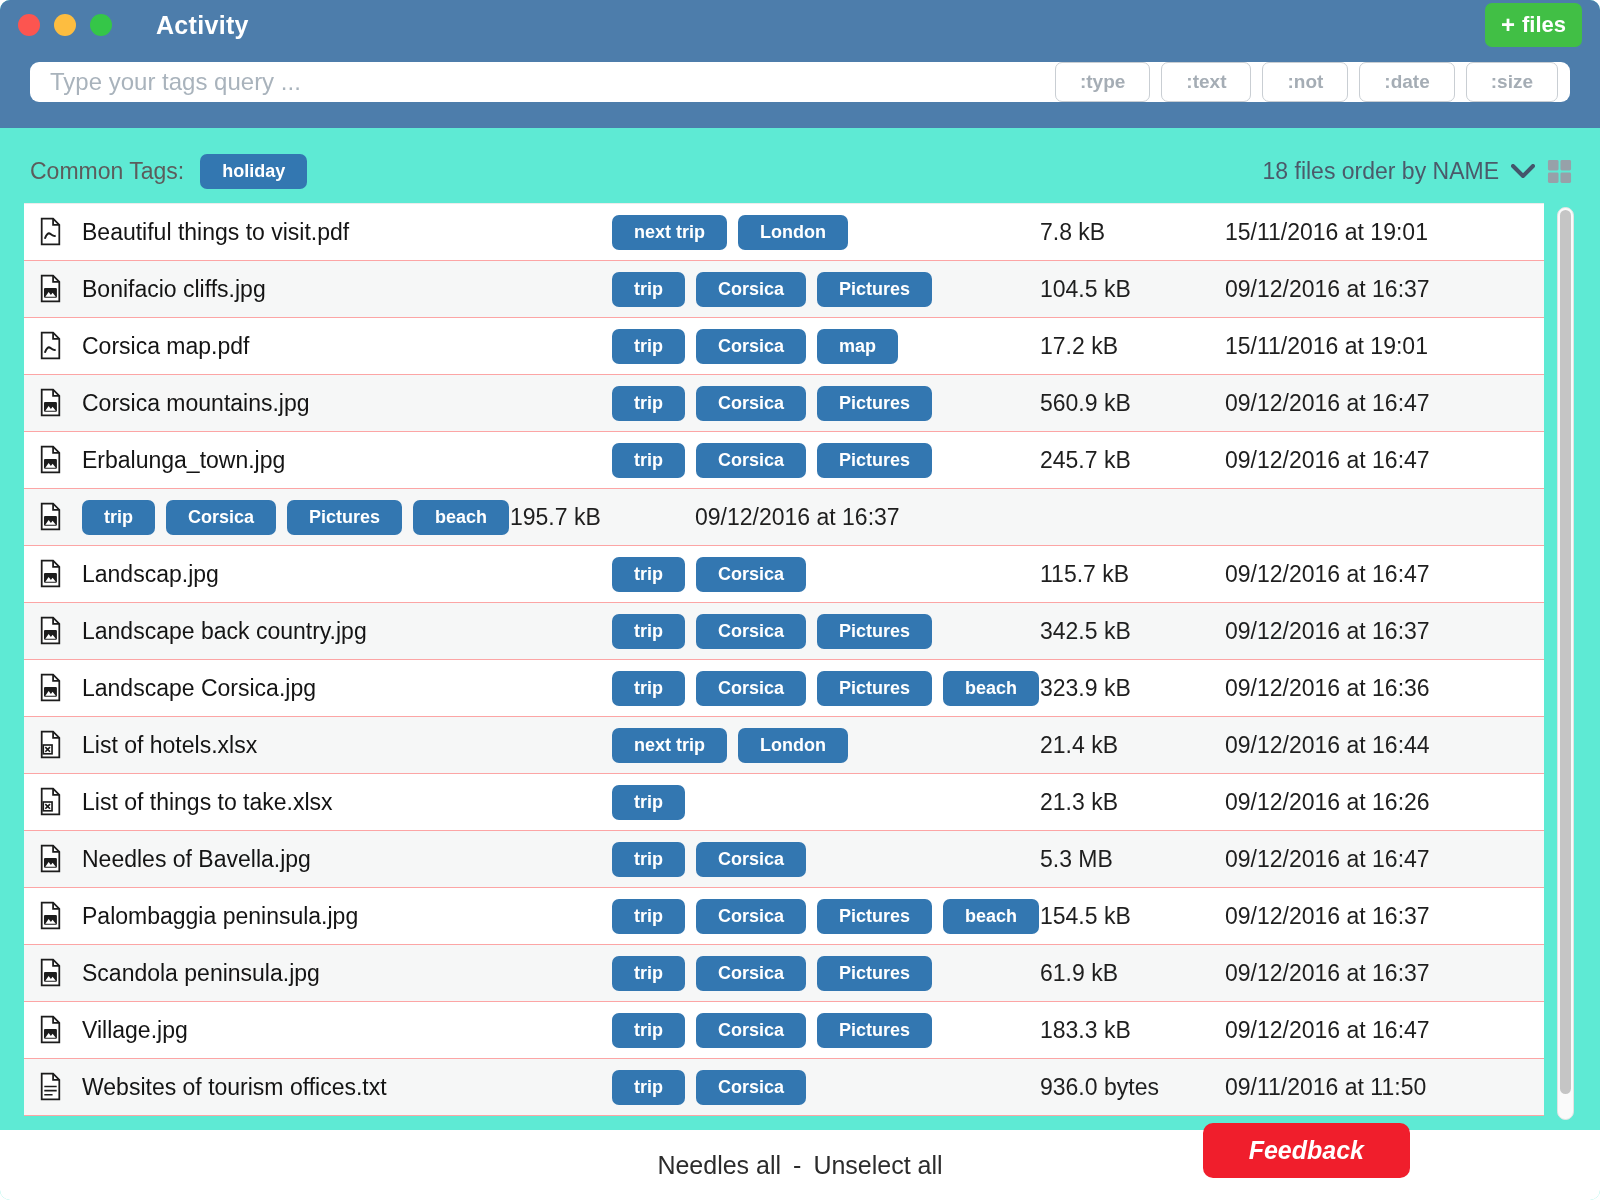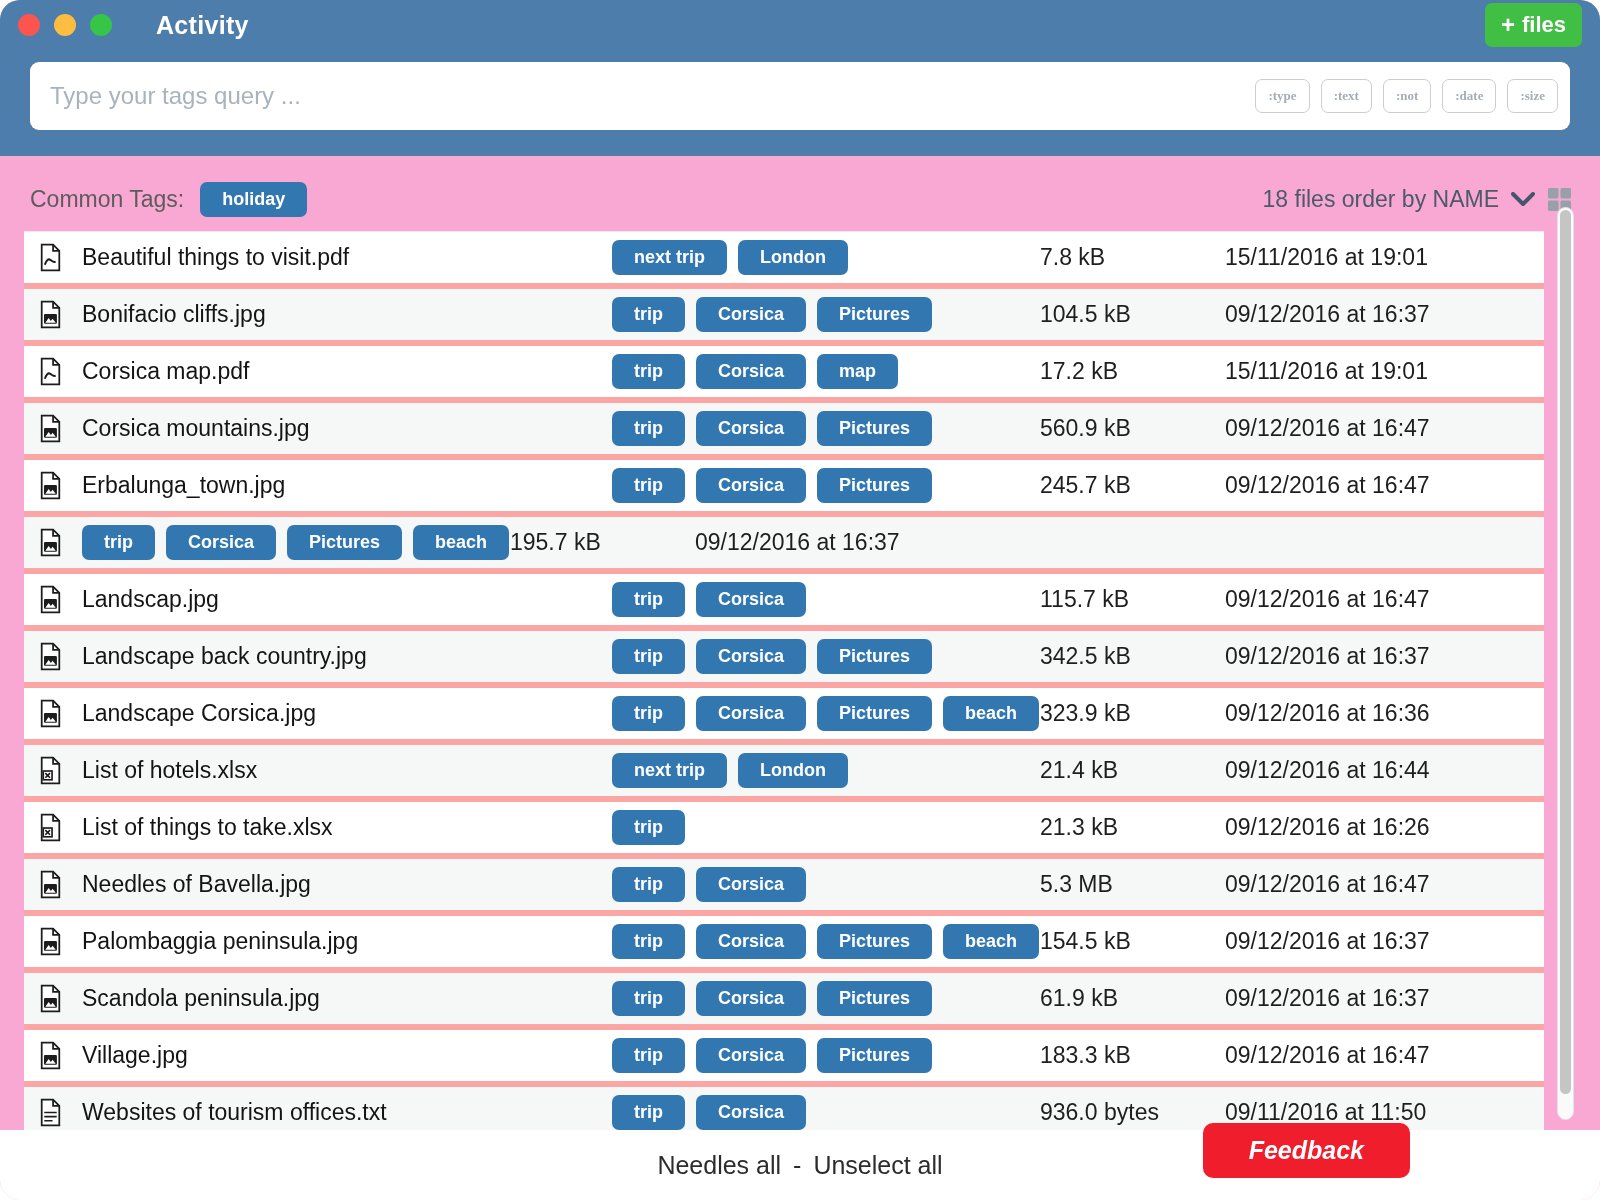--- a/index.html
+++ b/index.html
@@ -4,23 +4,23 @@
 <style>
   * { box-sizing: border-box; margin: 0; padding: 0; }
   html, body { width: 1600px; height: 1200px; }
   body {
     font-family: "Liberation Sans", "DejaVu Sans", sans-serif;
     background: #ffffff;
   }
   .window {
     position: relative;
     width: 1600px; height: 1200px;
-    border-radius: 20px;
+    border-radius: 10px;
     overflow: hidden;
-    background: #f9a8d4;
+    background: #5eead4;
   }
   
   .header-wrap { background: var(--header-bg, #4d7dab); }
   .titlebar {
     height: 50px;
     display: flex; align-items: center;
     padding: 0 18px;
   }
   .light { width: 22px; height: 22px; border-radius: 50%; margin-right: 14px; }
   .light.red    { background: #fc5550; }
@@ -35,35 +35,35 @@
     padding: 9px 16px;
     display: flex; align-items: center; gap: 7px;
     cursor: pointer;
     font-family: inherit;
   }
   .add-files-btn .plus { font-size: 24px; line-height: 18px; font-weight: bold; }
   
   .searchbar { padding: 12px 30px 26px; }
   .search-box {
     background: #fff; border-radius: 9px;
-    height: 68px;
+    height: 40px;
     display: flex; align-items: center;
     padding: 0 12px 0 20px;
   }
   .search-box input {
     flex: 1; border: none; outline: none;
     font-size: 24px; color: #333;
     font-family: inherit;
   }
   .search-box input::placeholder { color: #a9b3bc; }
   .filter-btn {
     border: 1px solid #c9ced3; background: #fff;
-    color: #a5adb5; font-weight: bold; font-size: 13px;
-    border-radius: 7px; padding: 8px 12px; margin-left: 11px;
-    cursor: pointer; font-family: Liberation Serif, serif;
+    color: #a5adb5; font-weight: bold; font-size: 19px;
+    border-radius: 7px; padding: 8px 24px; margin-left: 11px;
+    cursor: pointer; font-family: Liberation Sans, sans-serif;
   }
   
   .toolbar {
     display: flex; align-items: center;
     padding: 26px 28px 14px 30px;
   }
   .common-label { font-size: 23px; color: #5c5c5c; margin-right: 16px; }
   .tag-badge {
     display: inline-block;
     background: var(--tag-bg, #3377b1);
@@ -79,21 +79,21 @@
   }
   .order-ctrl svg { display: block; }
   
   .list {
     margin: 0 56px 0 24px;
     border-top: 1px solid #ececec;
   }
   .file-row {
     display: flex; align-items: center;
     height: 57px;
-    border-bottom: 6px solid #fca5a5;
+    border-bottom: 1px solid #fca5a5;
     background: #fff;
     cursor: pointer;
   }
   .file-row.alt { background: #f6f7f7; }
   .col-icon { width: 58px; padding-left: 13px; display: flex; align-items: center; }
   .col-name { width: 530px; font-size: 23px; color: #141414; white-space: nowrap; overflow: hidden; }
   .col-tags { width: 428px; display: flex; align-items: center; gap: 11px; }
   .col-size { width: 185px; font-size: 23px; color: #1e1e1e; }
   .col-date { flex: 1; font-size: 23px; color: #1e1e1e; }
   

